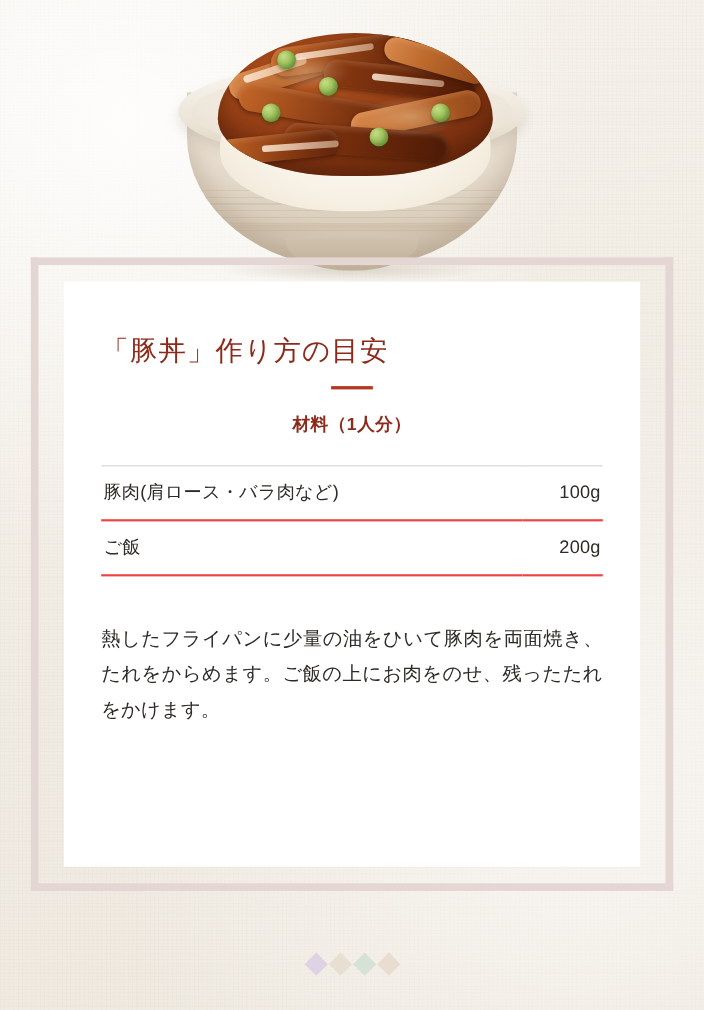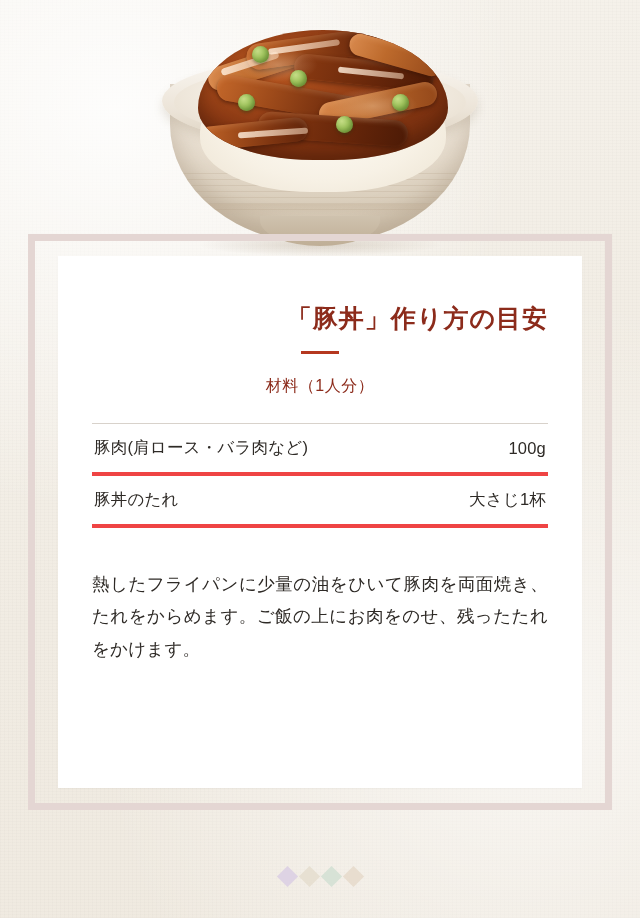--- a/index.html
+++ b/index.html
@@ -159,51 +159,51 @@
   
   .card {
     position: absolute;
     left: 58px; top: 256px;
     width: 524px; height: 532px;
     background: #fff;
     box-shadow: 0 1px 2px rgba(0,0,0,0.03);
     padding: 38px 34px 0 34px;
   }
   .recipe-title {
-    text-align: right;
+    text-align: left;
     color: #8c2b1b;
     font-size: 25px;
-    font-weight: bold;
+    font-weight: normal;
     letter-spacing: 1px;
     margin: 8px 0 0 0;
   }
   .title-rule {
     width: 38px; height: 3px;
     background: #b5381f;
     margin: 16px auto 0 auto;
   }
   .ingredients-label {
     text-align: center;
     color: #8c2b1b;
     font-size: 16px;
-    font-weight: normal;
+    font-weight: bold;
     margin-top: 22px;
     letter-spacing: 0.5px;
   }
 
   table.ing {
     width: 100%;
     margin-top: 26px;
     border-collapse: collapse;
   }
   table.ing td {
     font-size: 16.5px;
     color: #2e2a26;
     padding: 13px 2px 13px 2px;
-    border-bottom: 4px solid #ef4444;
+    border-bottom: 2px solid #ef4444;
     letter-spacing: 0.2px;
   }
   table.ing tr:first-child td { border-top: 1px solid #d8d2cb; }
   table.ing td.amt {
     text-align: right;
     white-space: nowrap;
   }
 
   .steps {
     margin-top: 40px;
@@ -289,22 +289,22 @@
 
   <div class="ingredients-label" style="color: rgb(140, 43, 27);">材料（1人分）</div>
 
   <table class="ing">
     <tbody>
       <tr>
         <td>豚肉(肩ロース・バラ肉など)</td>
         <td class="amt">100g</td>
       </tr>
       <tr>
-        <td>豚丼のたれ</td>
-        <td class="amt">大さじ1杯</td>
+        <td>ご飯</td>
+        <td class="amt">200g</td>
       </tr>
     </tbody>
   </table>
 
   <div class="steps">
     <p>熱したフライパンに少量の油をひいて豚肉を両面焼き、たれをからめます。ご飯の上にお肉をのせ、残ったたれをかけます。</p>
   </div>
 </div>
 
 <div class="diamonds">

